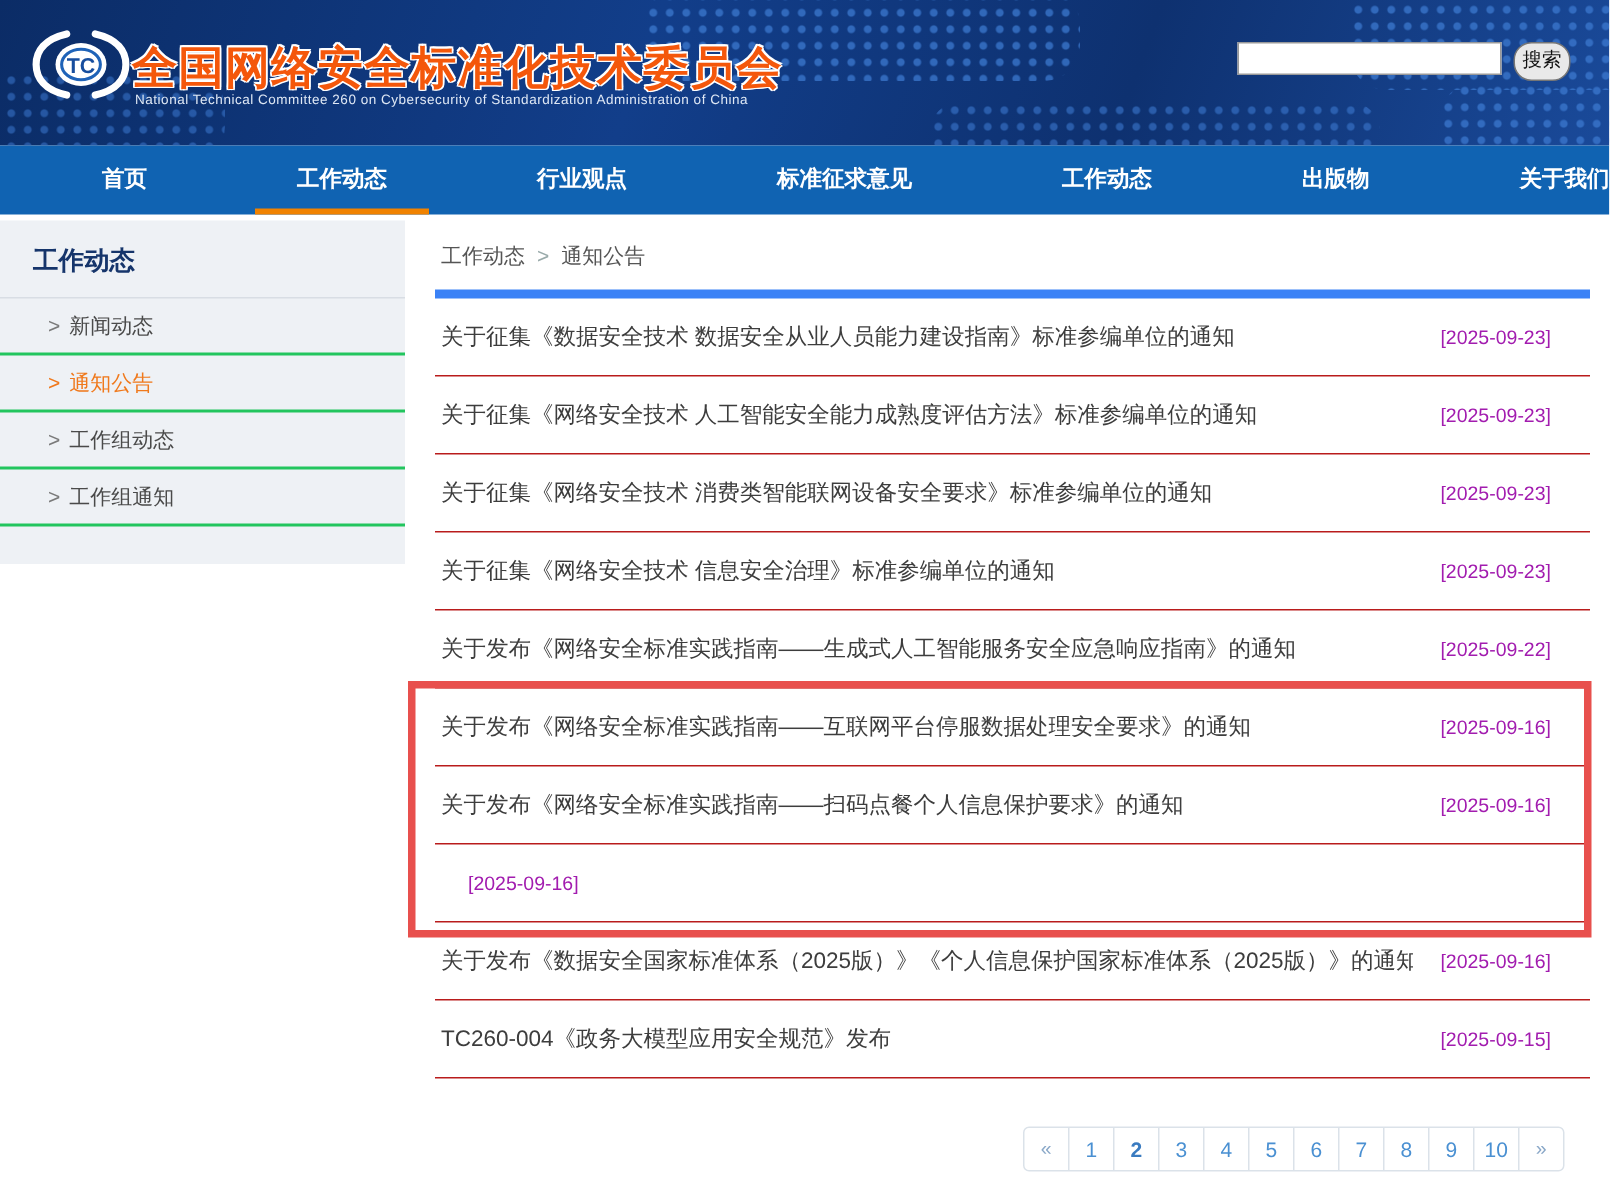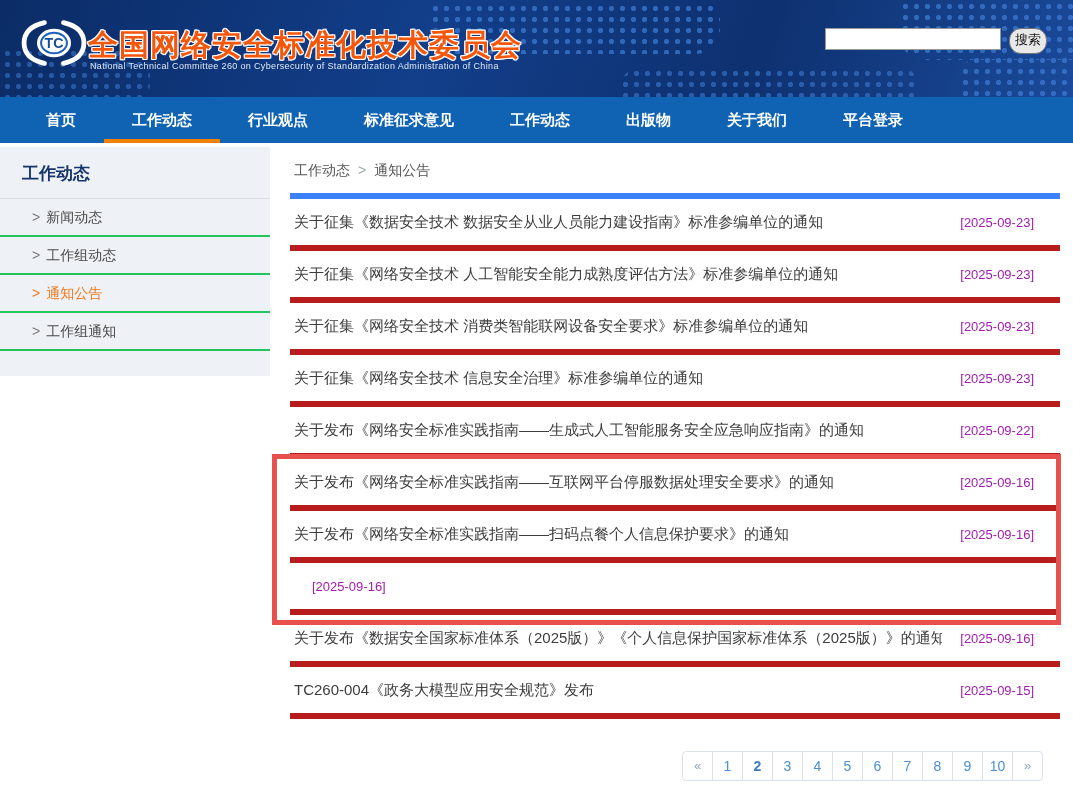--- a/index.html
+++ b/index.html
@@ -45,21 +45,21 @@
   }
   .search-button {
     width:36px; height:24px; background:#e9e9e9; border:1px solid #767676;
     border-radius:12px; font-size:13px; color:#111; line-height:22px;
     text-align:center; cursor:pointer;
   }
 
   
   .nav {
     position:absolute; left:0; top:97px; width:1073px; height:46px;
-    background:#1063b2; display:flex; padding-left:18px; box-sizing:border-box;
+    background:#1063b2; display:flex; padding-left:40px; box-sizing:border-box;gap:44px;
   }
   .nav-item {
     color:#fff; font-size:15px; font-weight:bold; padding:0 28px;
     line-height:46px; position:relative; cursor:pointer; white-space:nowrap;
   }
   .nav-item.active::after {
     content:""; position:absolute; left:0; right:0; bottom:0; height:4px; background:#f08200;
   }
 
   
@@ -78,21 +78,21 @@
 
   
   .content { position:absolute; left:290px; top:147px; width:770px; }
   .breadcrumb {
     height:52px; box-sizing:border-box; padding-left:4px; line-height:46px;
     font-size:14px; color:#555; border-bottom:6px solid #3b82f6;
   }
   .breadcrumb .sep { color:#9aa; margin:0 8px; }
   .breadcrumb .crumb { cursor:pointer; }
   .notice-row {
-    height:52px; box-sizing:border-box; border-bottom:6px solid #b91c1c;
+    height:52px; box-sizing:border-box; border-bottom:1px solid #b91c1c;
     display:flex; align-items:center; justify-content:space-between;
     padding:0 26px 0 4px; cursor:pointer;
   }
   .notice-title { font-size:15px; color:#3d3d3d; white-space:nowrap; overflow:hidden; }
   .notice-date { font-size:13px; color:#a21caf; flex:none; margin-left:18px; }
 
   
   .red-box {
     position:absolute; left:272px; top:454px; width:789px; height:171px;
     border:5px solid #e8504d; box-sizing:border-box; pointer-events:none;
@@ -149,25 +149,25 @@
     <div class="nav-item">出版物</div>
     <div class="nav-item">关于我们</div>
     <div class="nav-item">平台登录</div>
   </div>
 
   <div class="sidebar">
     <div class="sidebar-title">工作动态</div>
     <div class="sidebar-item">
       <span class="marker">&gt;</span><span>新闻动态</span>
     </div>
+    <div class="sidebar-item active">
+      <span class="marker">&gt;</span><span>通知公告</span>
+    </div>
     <div class="sidebar-item">
       <span class="marker">&gt;</span><span>工作组动态</span>
-    </div>
-    <div class="sidebar-item active">
-      <span class="marker">&gt;</span><span>通知公告</span>
     </div>
     <div class="sidebar-item">
       <span class="marker">&gt;</span><span>工作组通知</span>
     </div>
     <div class="sidebar-tail"></div>
   </div>
 
   <div class="content">
     <div class="breadcrumb">
       <span class="crumb">工作动态</span><span class="sep">&gt;</span><span>通知公告</span>

